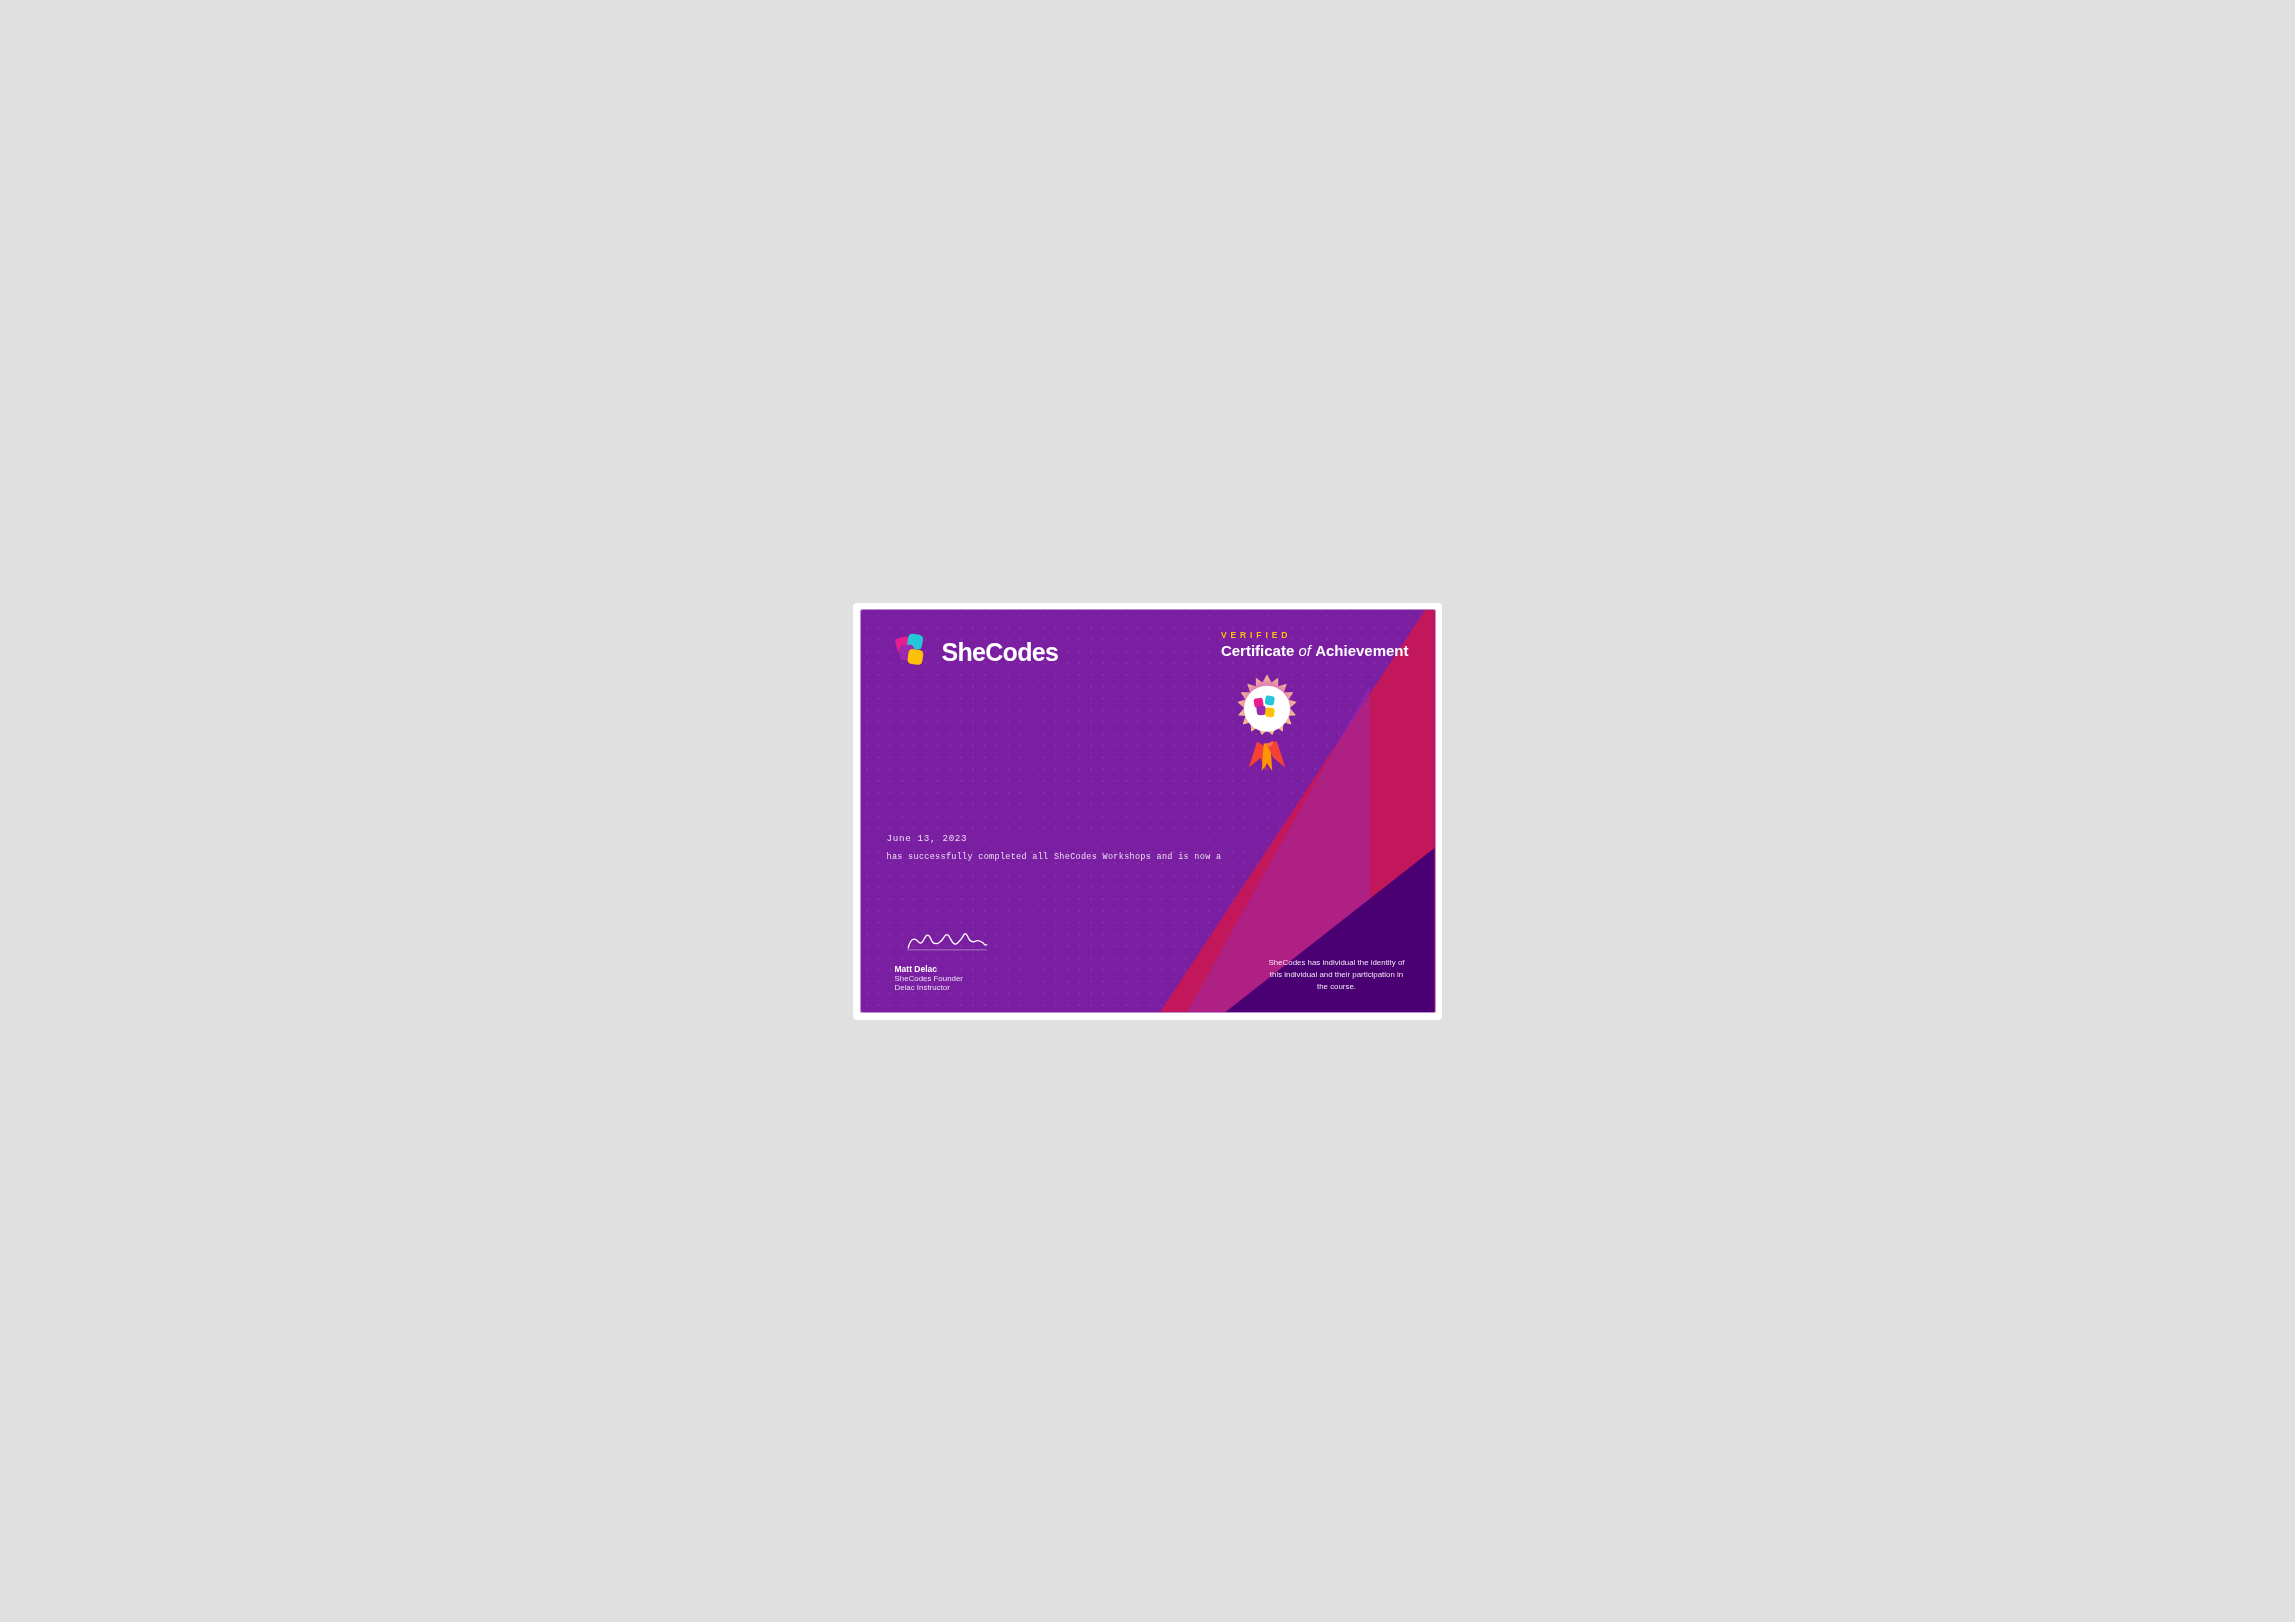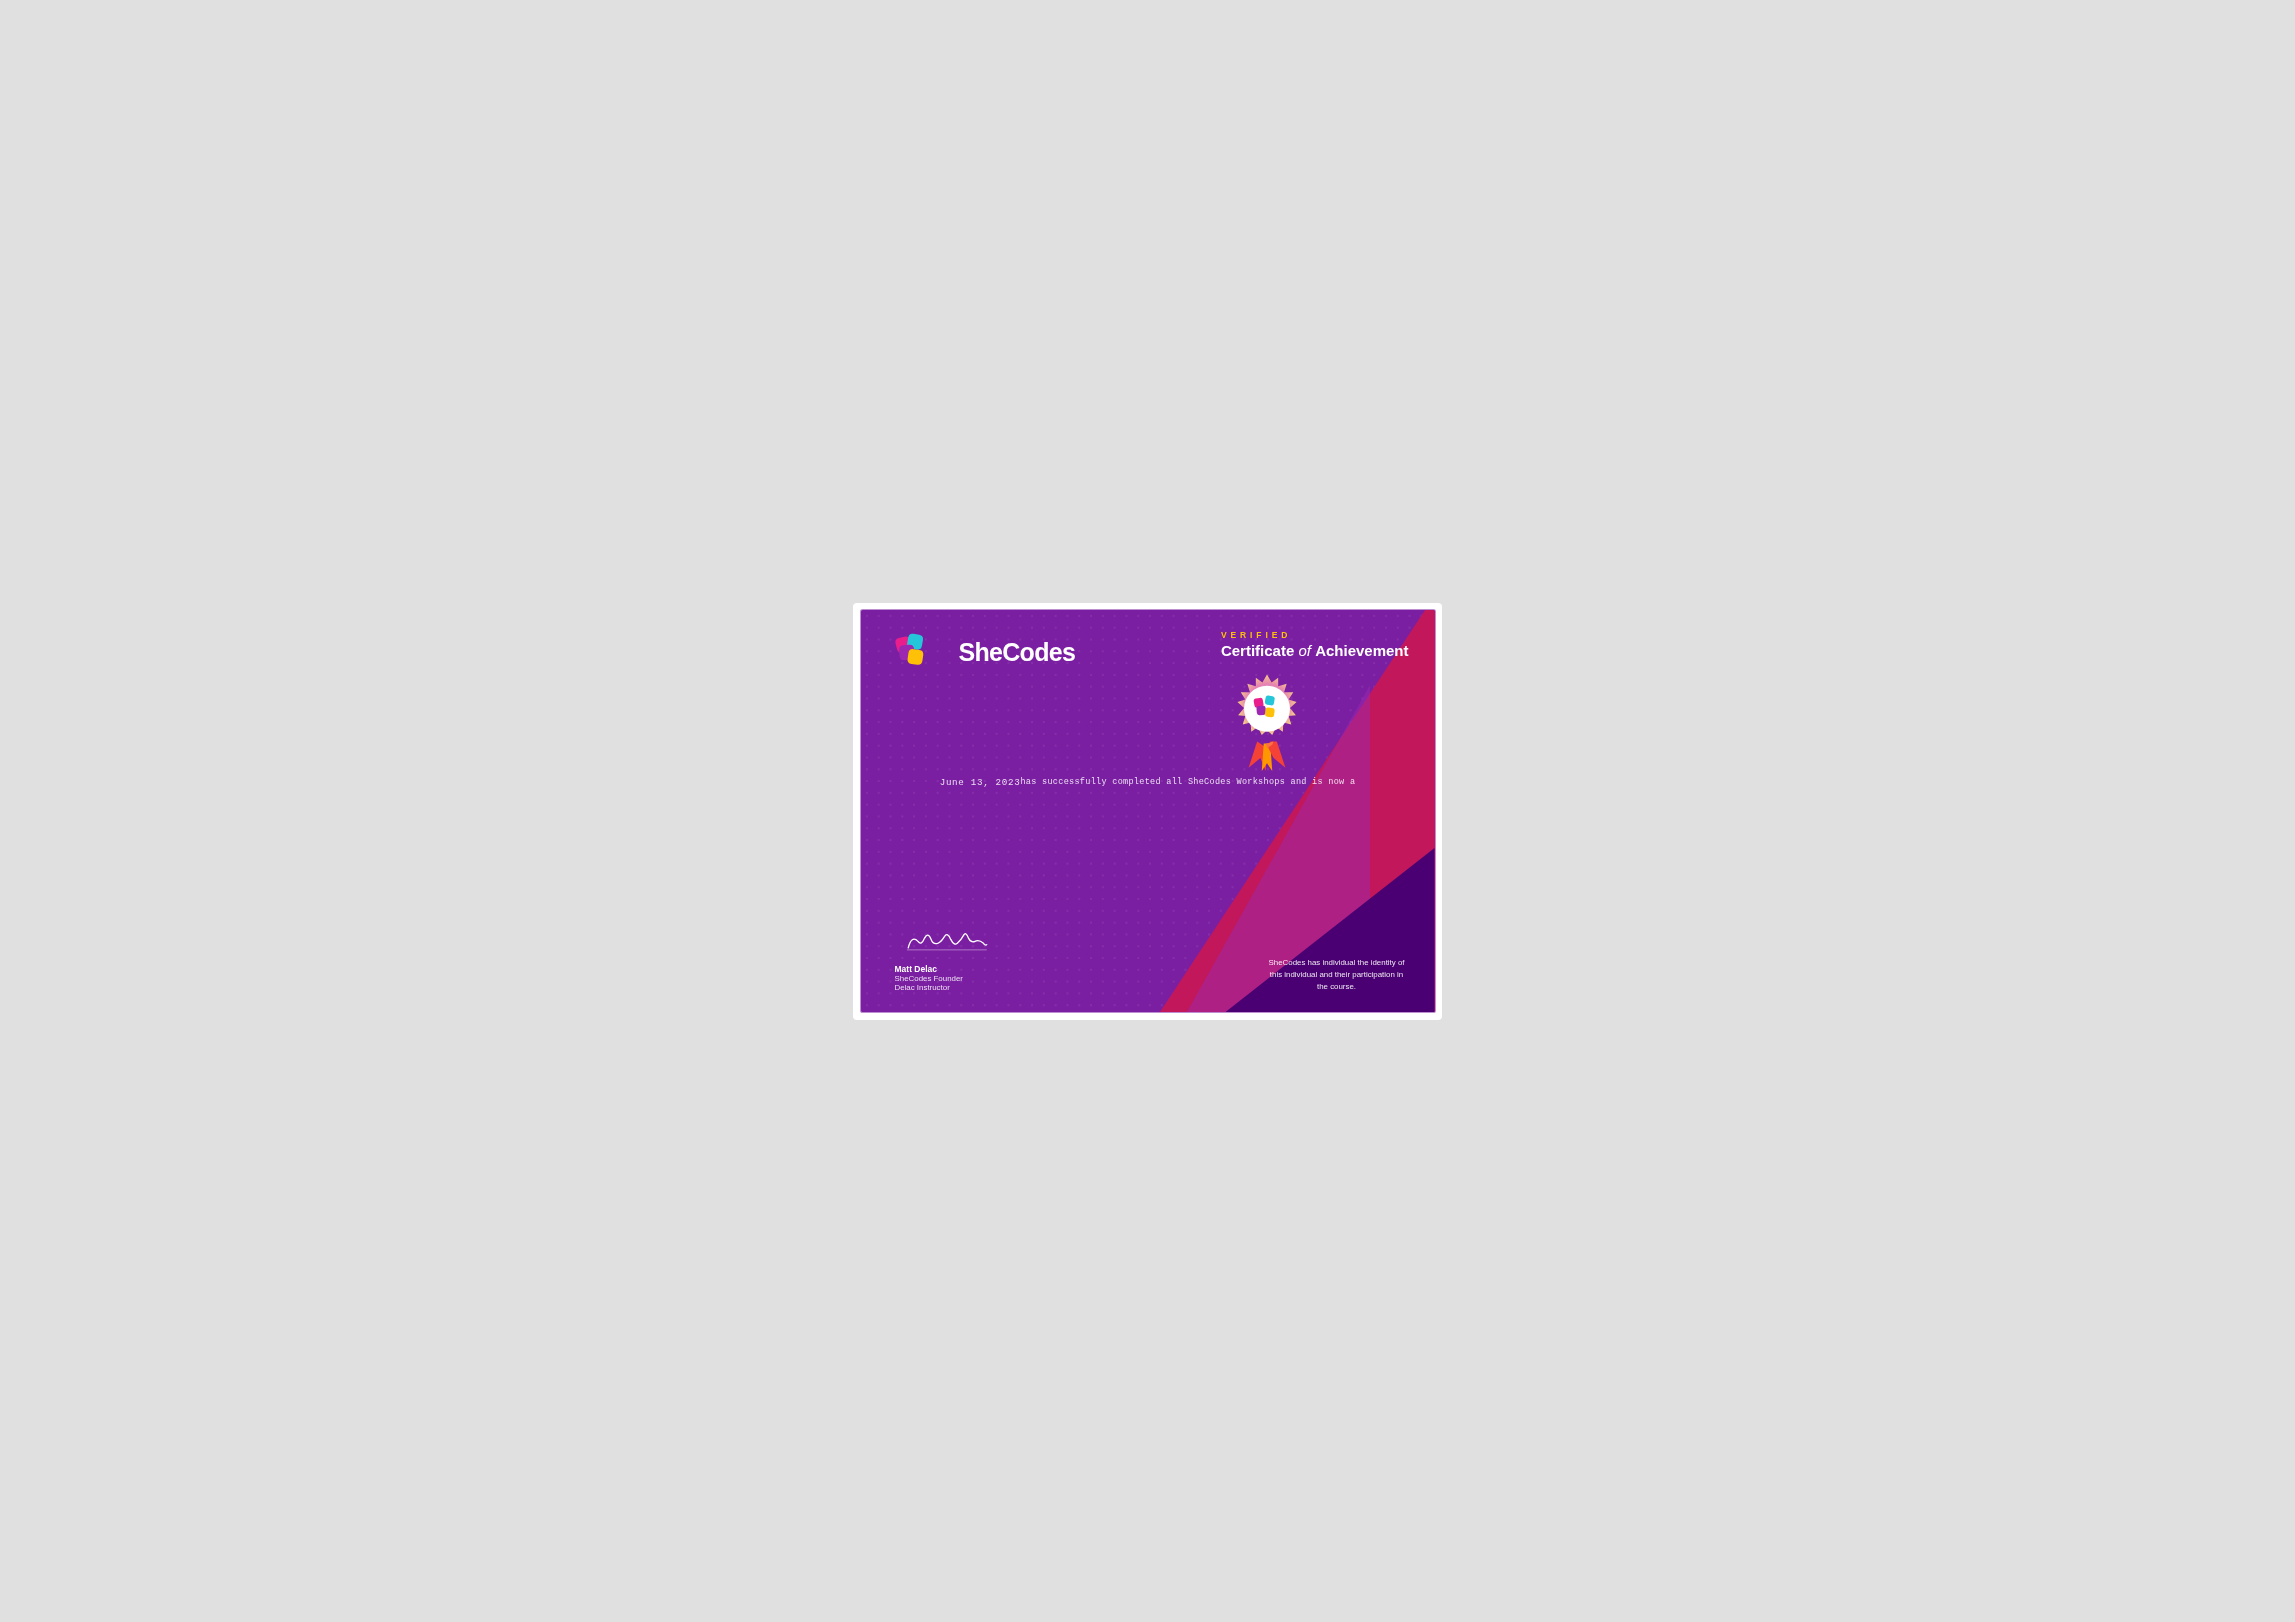--- a/index.html
+++ b/index.html
@@ -96,21 +96,21 @@
     .header-row {
       display: flex;
       justify-content: space-between;
       align-items: flex-start;
     }
 
     
     .logo-area {
       display: flex;
       align-items: center;
-      gap: 26px;
+      gap: 9px;
     }
 
     .logo-icon {
       width: 46px;
       height: 46px;
     }
 
     .logo-text {
       font-size: 25px;
       font-weight: 700;
@@ -151,21 +151,21 @@
       position: relative;
       display: flex;
       flex-direction: column;
       align-items: center;
     }
 
     
     .main-body {
       flex: 1;
       display: flex;
-      flex-direction: row;
+      flex-direction: column;
       justify-content: center;
       padding-top: 6.5px;
     }
 
     .date-text {
       font-family: 'Courier New', monospace;
       font-size: 9.2px;
       color: rgba(255,255,255,0.85);
       margin-bottom: 7.9px;
       letter-spacing: 0.7px;

